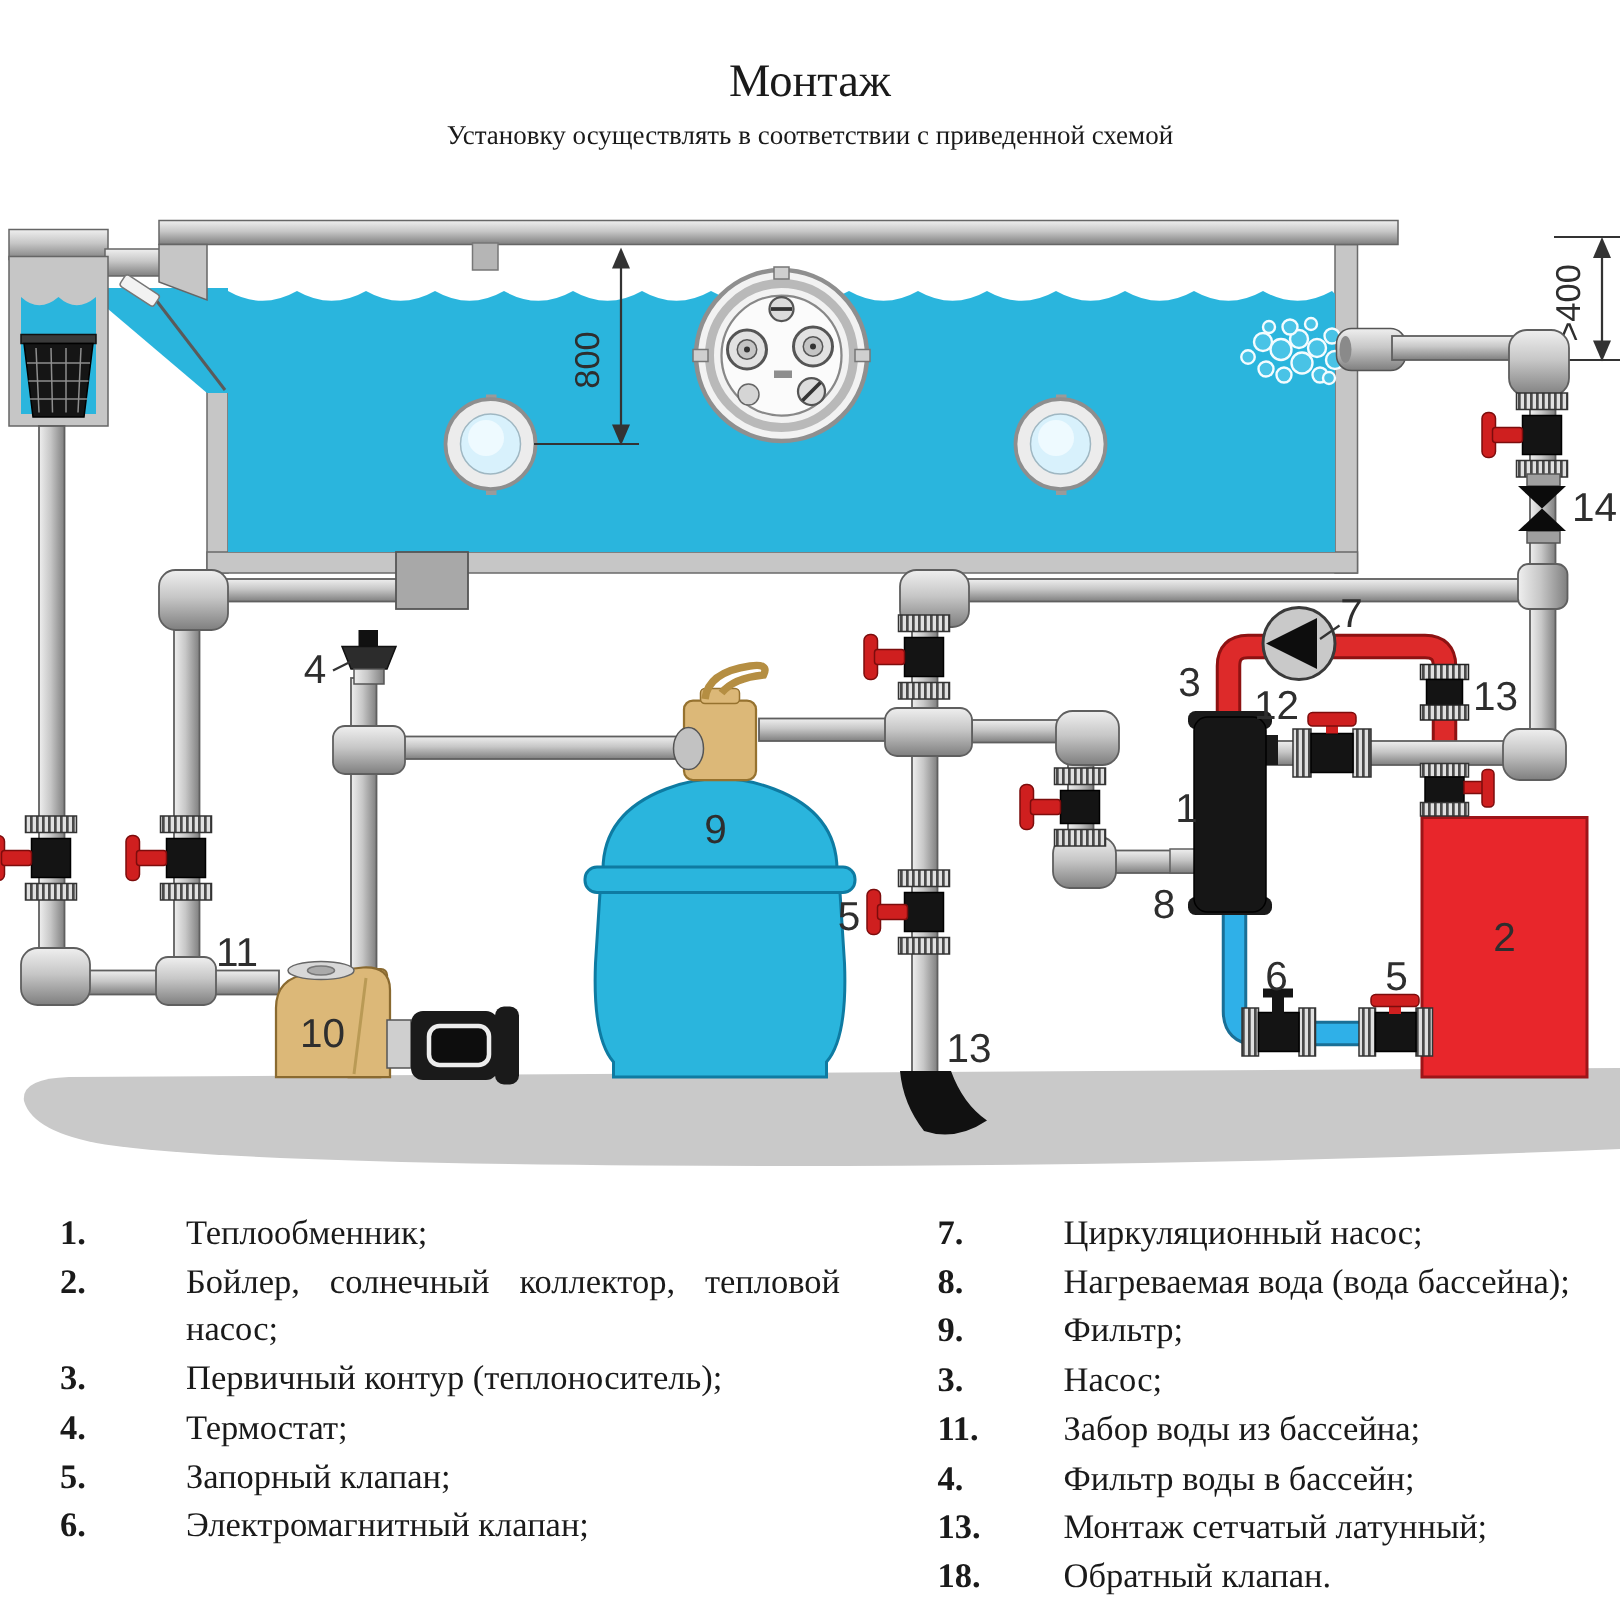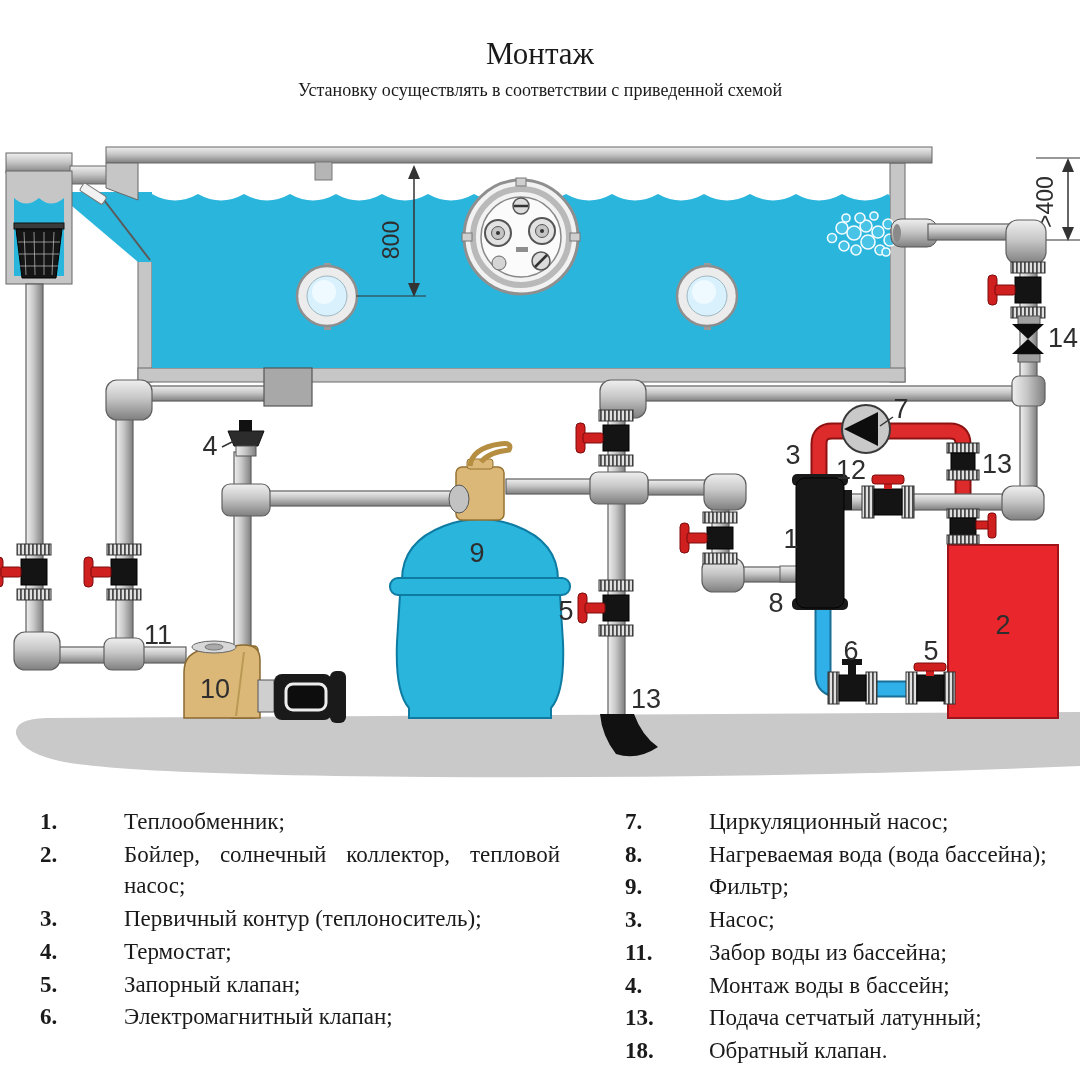--- a/index.html
+++ b/index.html
@@ -394,25 +394,25 @@
       <div class="lg-item">
           <span class="lg-num">3.</span>
           <span class="lg-txt">Насос;</span>
         </div>
       <div class="lg-item">
           <span class="lg-num">11.</span>
           <span class="lg-txt">Забор воды из бассейна;</span>
         </div>
       <div class="lg-item">
           <span class="lg-num">4.</span>
-          <span class="lg-txt">Монтаж воды в бассейн;</span>
+          <span class="lg-txt">Фильтр воды в бассейн;</span>
         </div>
       <div class="lg-item">
           <span class="lg-num">13.</span>
-          <span class="lg-txt">Подача сетчатый латунный;</span>
+          <span class="lg-txt">Монтаж сетчатый латунный;</span>
         </div>
       <div class="lg-item">
           <span class="lg-num">18.</span>
           <span class="lg-txt">Обратный клапан.</span>
         </div>
     </div>
   </div>
 
 </div>
 

